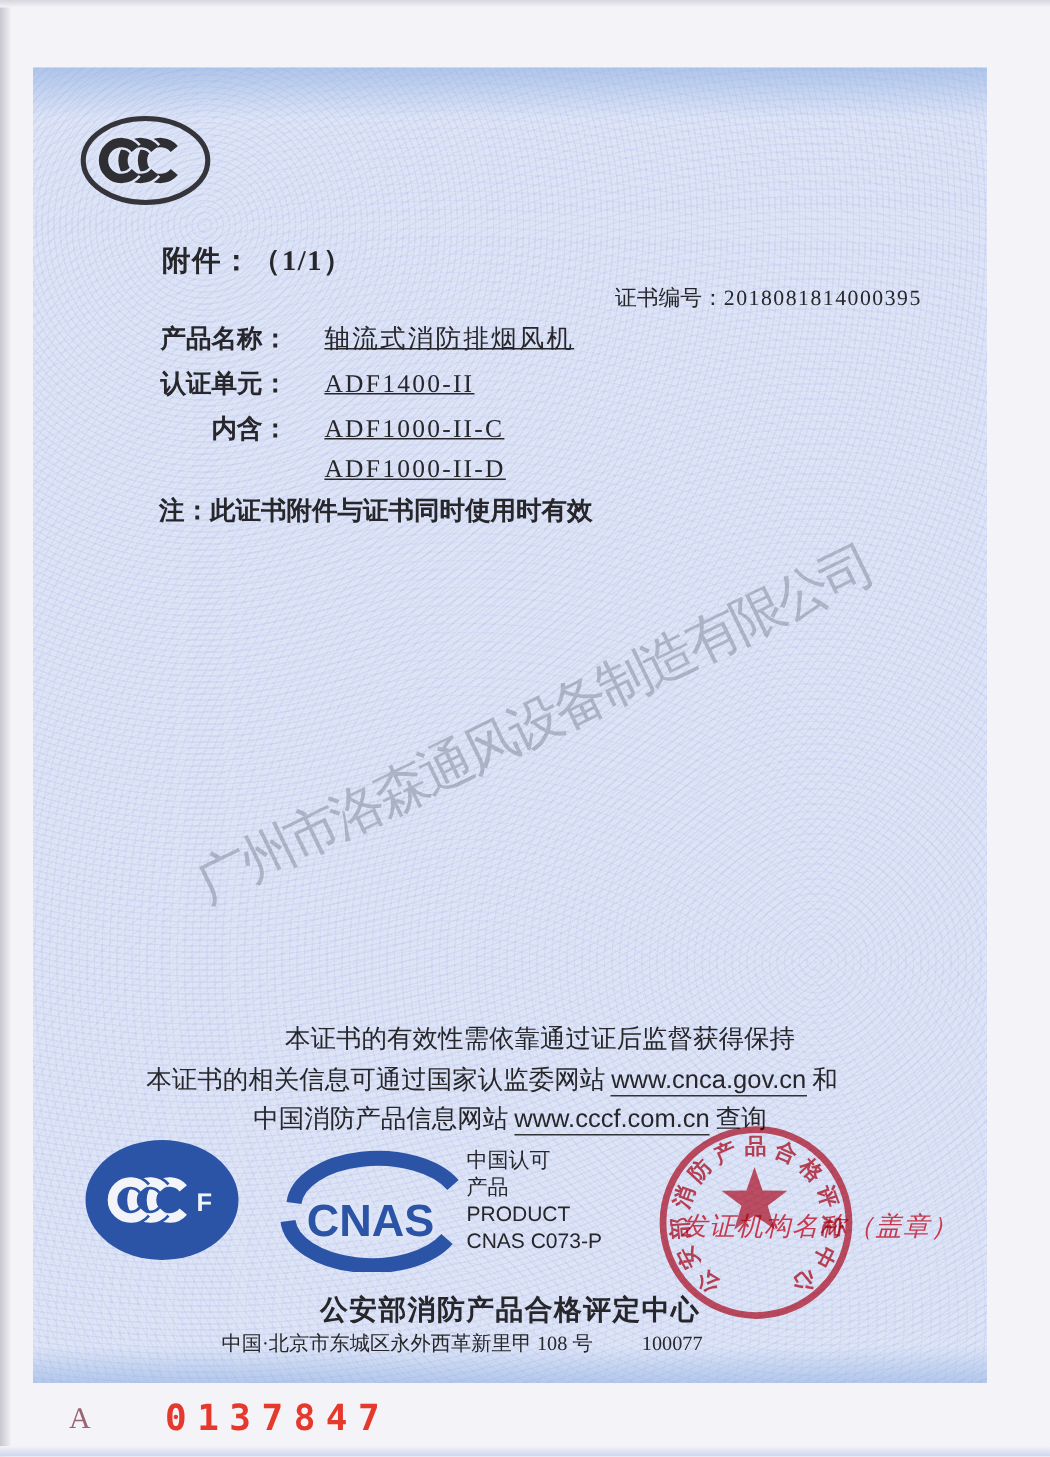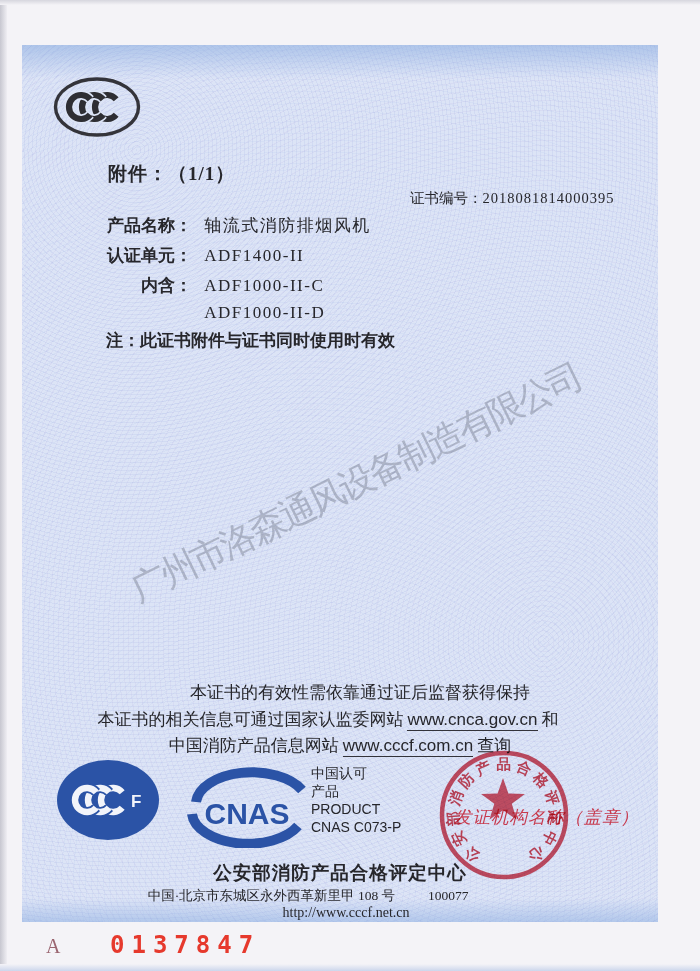--- a/index.html
+++ b/index.html
@@ -30,21 +30,21 @@
       repeating-radial-gradient(circle at 45% 95%, rgba(120,150,220,.07) 0 1px, rgba(255,255,255,0) 1px 6px),
       #dce4f6;
   }
   .abs { position:absolute; white-space:nowrap; }
   .cjk-serif { font-family:"Liberation Serif","DejaVu Serif",serif;padding-left:12px; }
   .cjk-sans  { font-family:"Liberation Sans","DejaVu Sans",sans-serif; }
   .title-cn { font-size:23px; font-weight:bold; letter-spacing:3px; color:#2d2d33; }
   .title-en { font-size:13.5px; letter-spacing:.4px; color:#35353c; margin-top:9px; }
   .field-row { font-size:17px; }
   .field-label { display:inline-block; width:86px; text-align:right; font-weight:600; }
-  .field-value { display:inline-block; margin-left:8px; letter-spacing:1.5px; }
+  .field-value { display:inline-block; margin-left:20px; letter-spacing:1.5px;text-decoration:underline; }
   .url { border-bottom:1.4px solid #33333a; padding-bottom:1px; margin:0 4px; }
   .wm {
     left:36px; top:459px; width:640px; text-align:center;
     font-size:36px; letter-spacing:-3px;
     color:rgba(118,124,142,.45);
     transform:rotate(-26deg); transform-origin:center;
     font-family:"Liberation Serif","DejaVu Serif",serif;
   }
   .stamp-wrap { mix-blend-mode:multiply; }
   .issuer-line {
@@ -148,21 +148,20 @@
     </text>
     <polygon points="67,31 72.4,46.6 88.9,46.9 75.8,56.8 80.5,72.6 67,63.2 53.5,72.6 58.3,56.8 45.1,46.9 61.6,46.6" fill="rgba(211,55,73,0.85)"></polygon>
   </svg>
 
   <div class="abs cjk-sans" style="left:22px; top:860px; width:636px; text-align:center; font-size:18.5px; font-weight:bold; letter-spacing:1px;">公安部消防产品合格评定中心</div>
   <div class="abs cjk-serif" style="left:22px; top:887px; width:560px; text-align:center; font-size:13.5px;">
     <span>中国·北京市东城区永外西革新里甲 108 号</span>
     <span style="display:inline-block; width:26px;"></span>
     <span>100077</span>
   </div>
-  <div class="abs cjk-serif" style="left:22px; top:905px; width:636px; text-align:center; font-size:14px;">http://www.cccf.net.cn</div>
 
   <div class="abs cjk-serif" style="left:34px; top:935px; font-size:20px; color:#9a6570;">A</div>
   <div class="abs serial-digits" style="left:64px; top:931px;margin-left:46px;">0137847</div>
 
   <div class="edge-left"></div>
   <div class="edge-top"></div>
   <div class="edge-bottom"></div>
 </div>
 
 </body></html>

